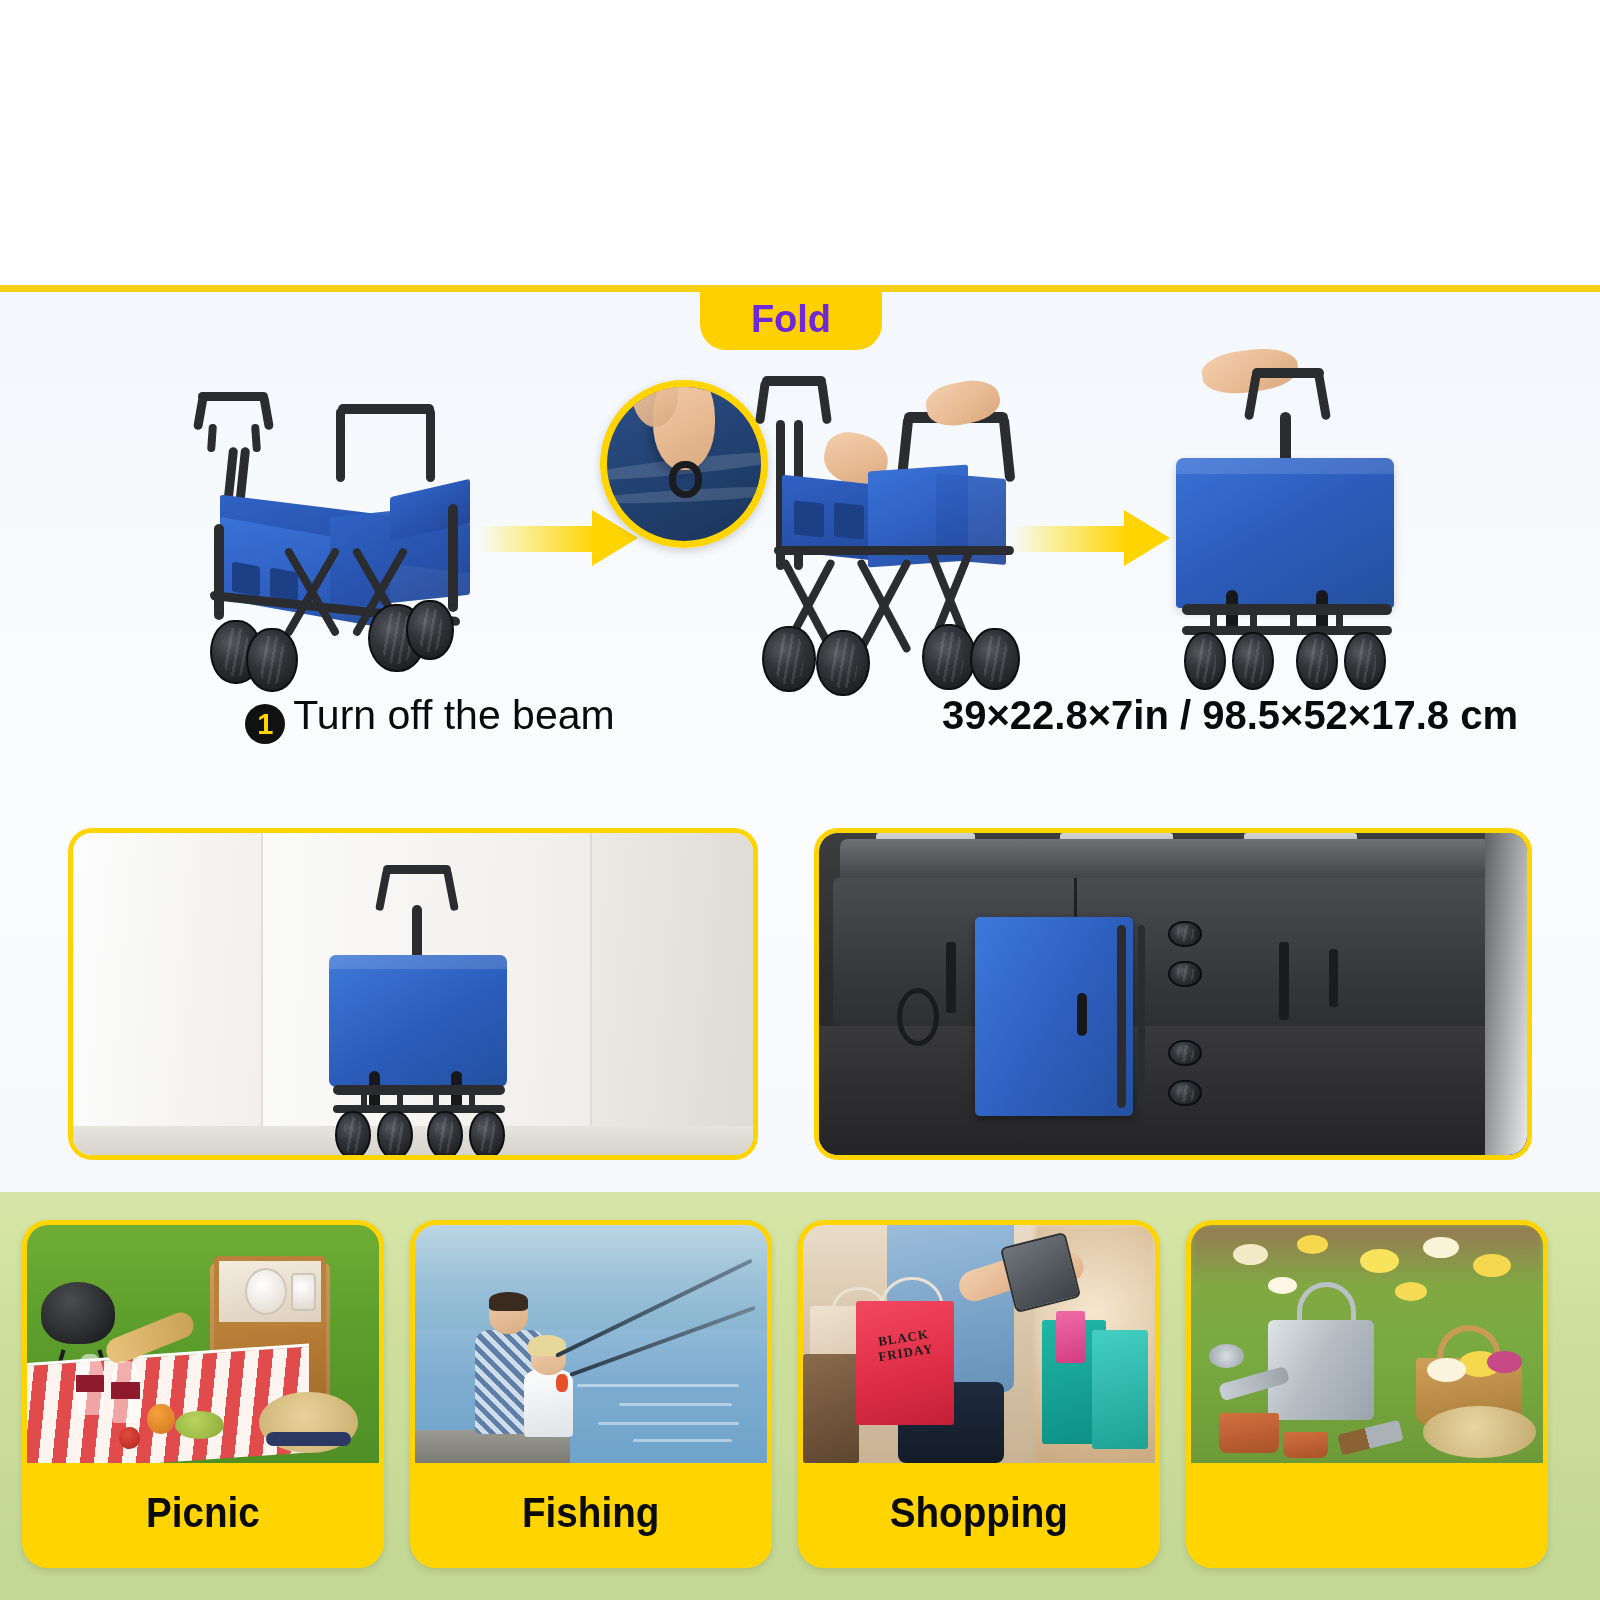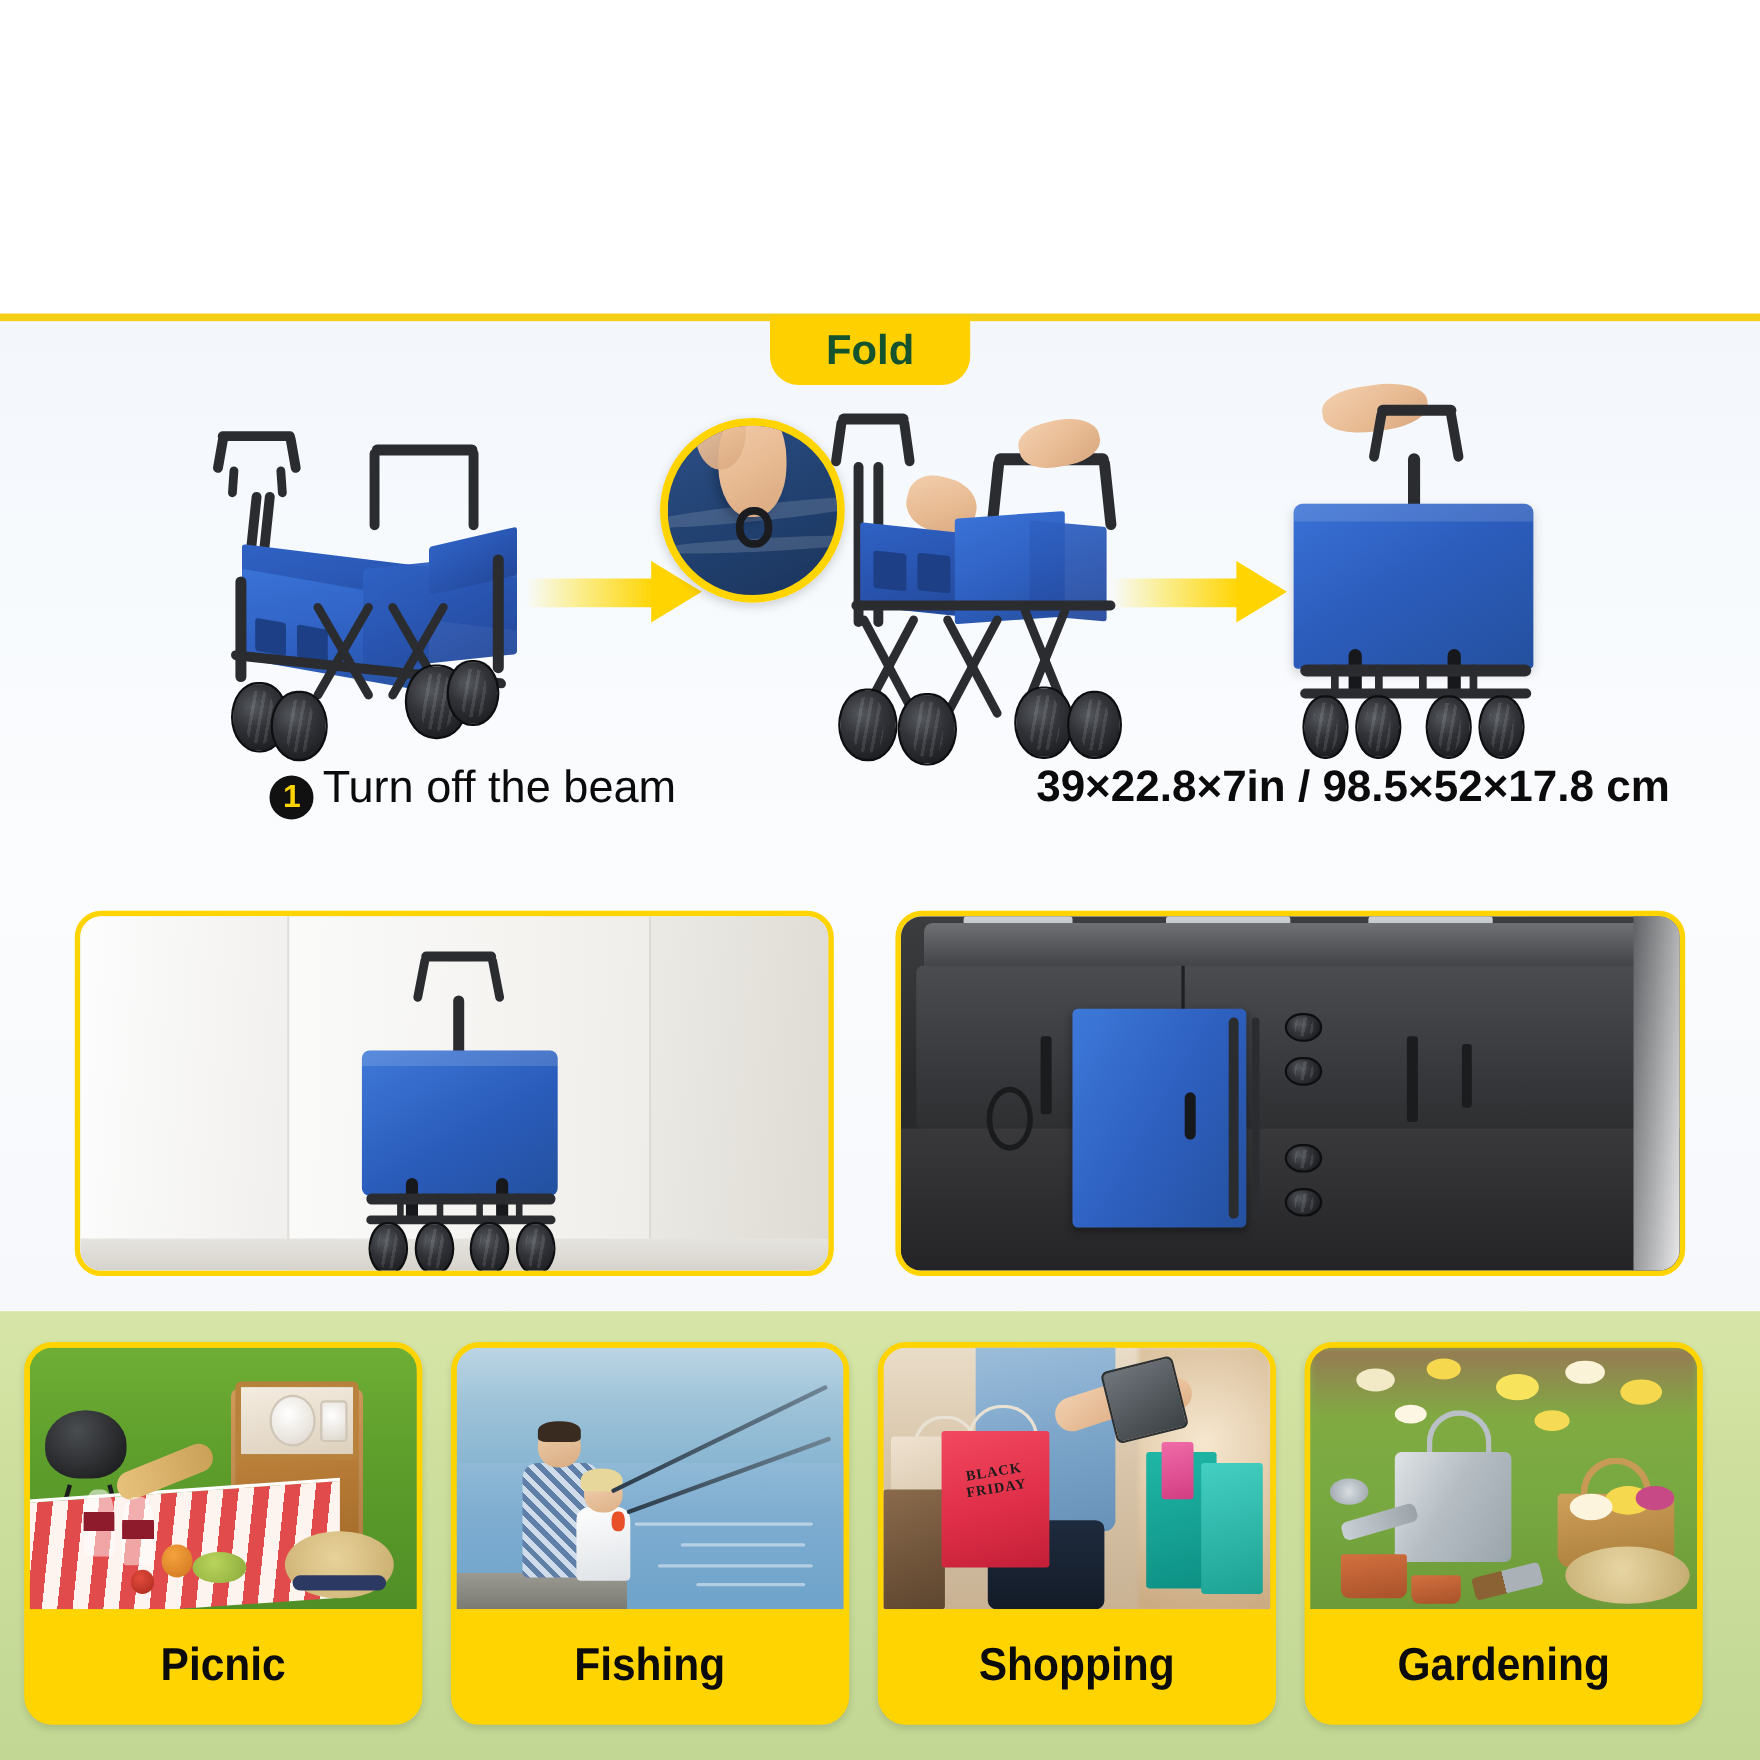--- a/index.html
+++ b/index.html
@@ -79,21 +79,21 @@
     background: #ffd000;
     border-radius: 0 0 26px 26px;
     display: flex;
     align-items: center;
     justify-content: center;
     z-index: 7;
   }
   .fold-pill span {
     font-size: 38px;
     font-weight: bold;
-    color: #14532d;
+    color: #6d28d9;
   }
 
   
   .fold-section {
     position: absolute;
     left: 0; top: 292px;
     width: 1600px; height: 508px;
     background: linear-gradient(180deg, #f3f7fc 0%, #f7fafd 45%, #fbfcfe 100%);
     overflow: hidden;
   }
@@ -662,19 +662,16 @@
           <div class="basket"></div>
           <div class="flower" style="right:12%; bottom:36%; width:12%; height:11%; background:#f6d84e;"></div>
           <div class="flower" style="right:22%; bottom:34%; width:11%; height:10%; background:#fdf4dd;"></div>
           <div class="flower" style="right:6%;  bottom:38%; width:10%; height:9%;  background:#c74a86;"></div>
           <div class="pot" style="left:8%;  bottom:4%; width:17%; height:17%;"></div>
           <div class="pot" style="left:26%; bottom:2%; width:13%; height:11%;"></div>
           <div class="trowel"></div>
           <div class="hat"></div>
         </div>
       </div>
-      <div class="use-label">
-        <span>Gardening</span>
-      </div>
     </div>
   </div>
 
 </div>
 
 </body></html>

